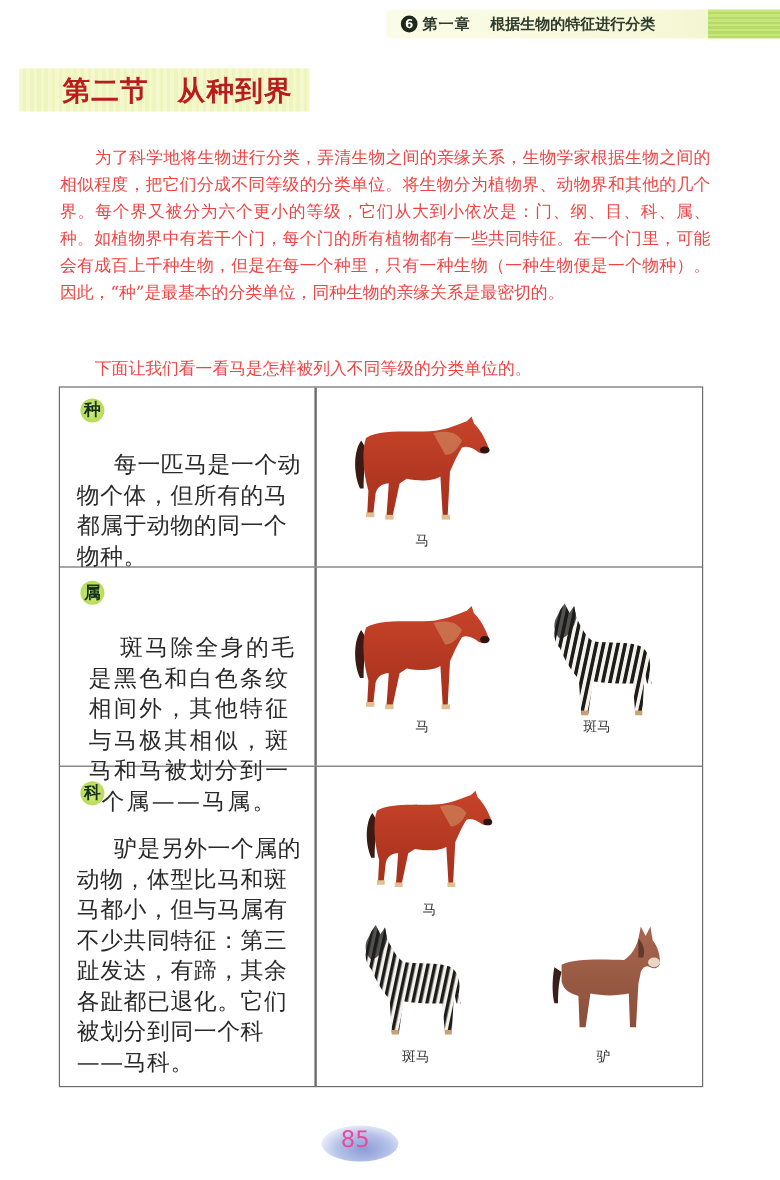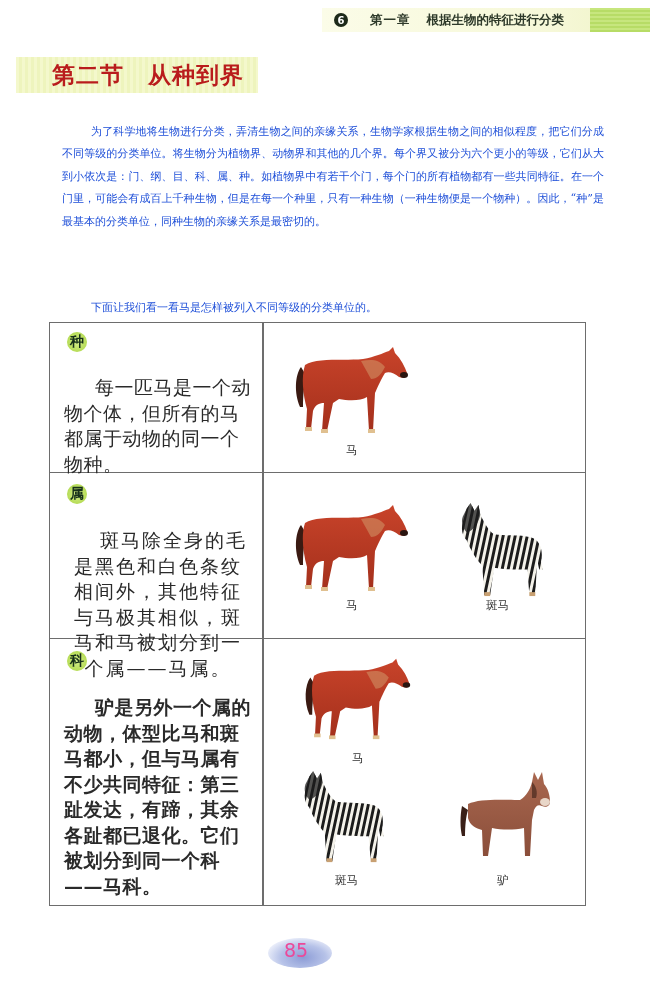--- a/index.html
+++ b/index.html
@@ -10,41 +10,41 @@
     .header-band {
       position: absolute; left: 322px; top: 8px; width: 328px; height: 24px;
       background: linear-gradient(90deg, #fbfce8 0%, #f6f8d8 70%, #eef2c4 100%);
       display: flex; align-items: center;
     }
     .header-num {
       width: 14px; height: 14px; border-radius: 50%; background: #1d2a1a; color: #fff;
       font-family: "DejaVu Sans", sans-serif; font-size: 10px; font-weight: bold;
       display: flex; align-items: center; justify-content: center; margin-left: 12px;
     }
-    .header-chapter { margin-left: 22px; font-size: 12.5px; font-weight: bold; color: #2e3a2a; letter-spacing: 1px; }
+    .header-chapter { margin-left: 4px; font-size: 12.5px; font-weight: bold; color: #2e3a2a; letter-spacing: 1px; }
     .header-title { margin-left: 16px; font-size: 12.5px; font-weight: bold; color: #2e3a2a; }
     .header-green {
       position: absolute; right: 0; top: 0; width: 60px; height: 24px;
       background: repeating-linear-gradient(0deg, #b7dc66 0 2px, #c7e67e 2px 4px);
     }
 
     
     .section-band {
       position: absolute; left: 16px; top: 57px; width: 242px; height: 36px;
       background: repeating-linear-gradient(90deg, #f4f8cc 0 3px, #eef4bd 3px 6px);
     }
     .section-title {
       position: absolute; left: 52px; top: 60px; font-family: "DejaVu Sans", sans-serif;
       font-size: 23px; font-weight: bold; color: #b91c1c; letter-spacing: 1px; white-space: pre;
     }
 
     
     .para {
-      position: absolute; left: 50px; width: 542px; font-size: 11px; line-height: 22.4px;
-      color: #1d4ed8; text-align: justify; text-align-last: left; margin-left: 12px;
+      position: absolute; left: 50px; width: 542px; font-size: 14px; line-height: 22.4px;
+      color: #ef4444; text-align: justify; text-align-last: left;
     }
     .para.p1 { top: 121px; text-indent: 29px; }
     .para.p2 { top: 297px; text-indent: 29px; }
 
     
     .tbl {
       position: absolute; left: 49px; top: 322px; width: 537px; height: 584px;
       border: 1.5px solid #6d6d6d;
     }
     .row { position: absolute; left: 0; width: 100%; border-bottom: 1.5px solid #6d6d6d; }
@@ -62,21 +62,21 @@
     }
     .cell-text {
       position: absolute; left: 14px; width: 188px; font-size: 19px; line-height: 25.5px;
       color: #2a2a2a; text-indent: 31px; letter-spacing: 0.5px; margin-top: 20px;
     }
     .r1 .tag { top: 9px; }
     .r1 .cell-text { top: 32px; }
     .r2 .tag { top: 11px; }
     .r2 .cell-text { top: 35px; letter-spacing: 2px; text-align: center; }
     .r3 .tag { top: 12px; }
-    .r3 .cell-text { top: 36px; font-weight: bold; }
+    .r3 .cell-text { top: 36px; }
 
     .animal { position: absolute; }
     .caption {
       position: absolute; font-size: 11.5px; color: #333; white-space: nowrap;
     }
 
     
     .page-num-bg {
       position: absolute; left: 268px; top: 938px; width: 64px; height: 30px; border-radius: 50%;
       background: radial-gradient(ellipse at 55% 65%, #8c9cd6 0%, #b6c2e8 45%, rgba(220,226,246,0.6) 75%, rgba(255,255,255,0) 100%);

